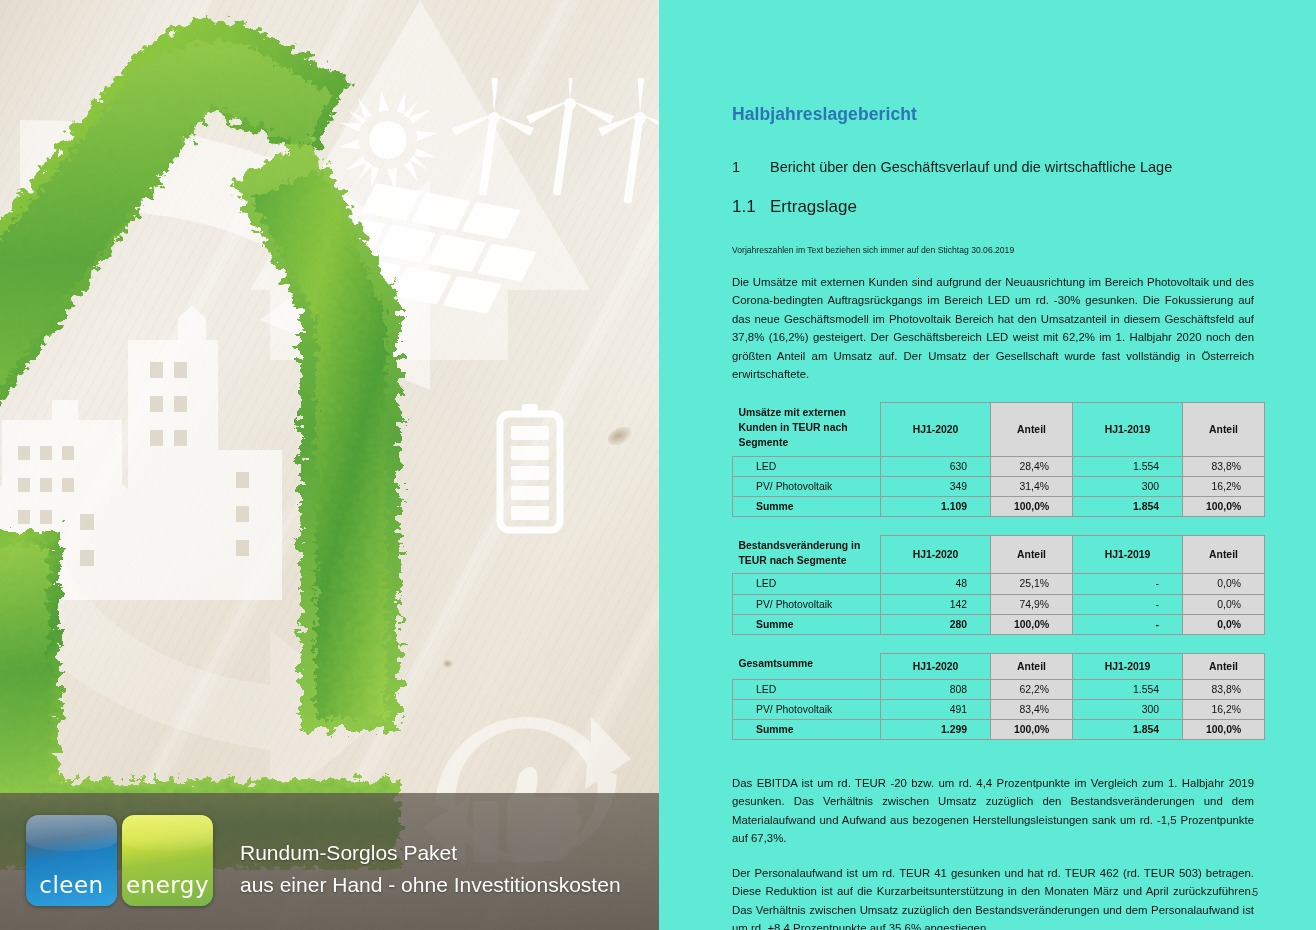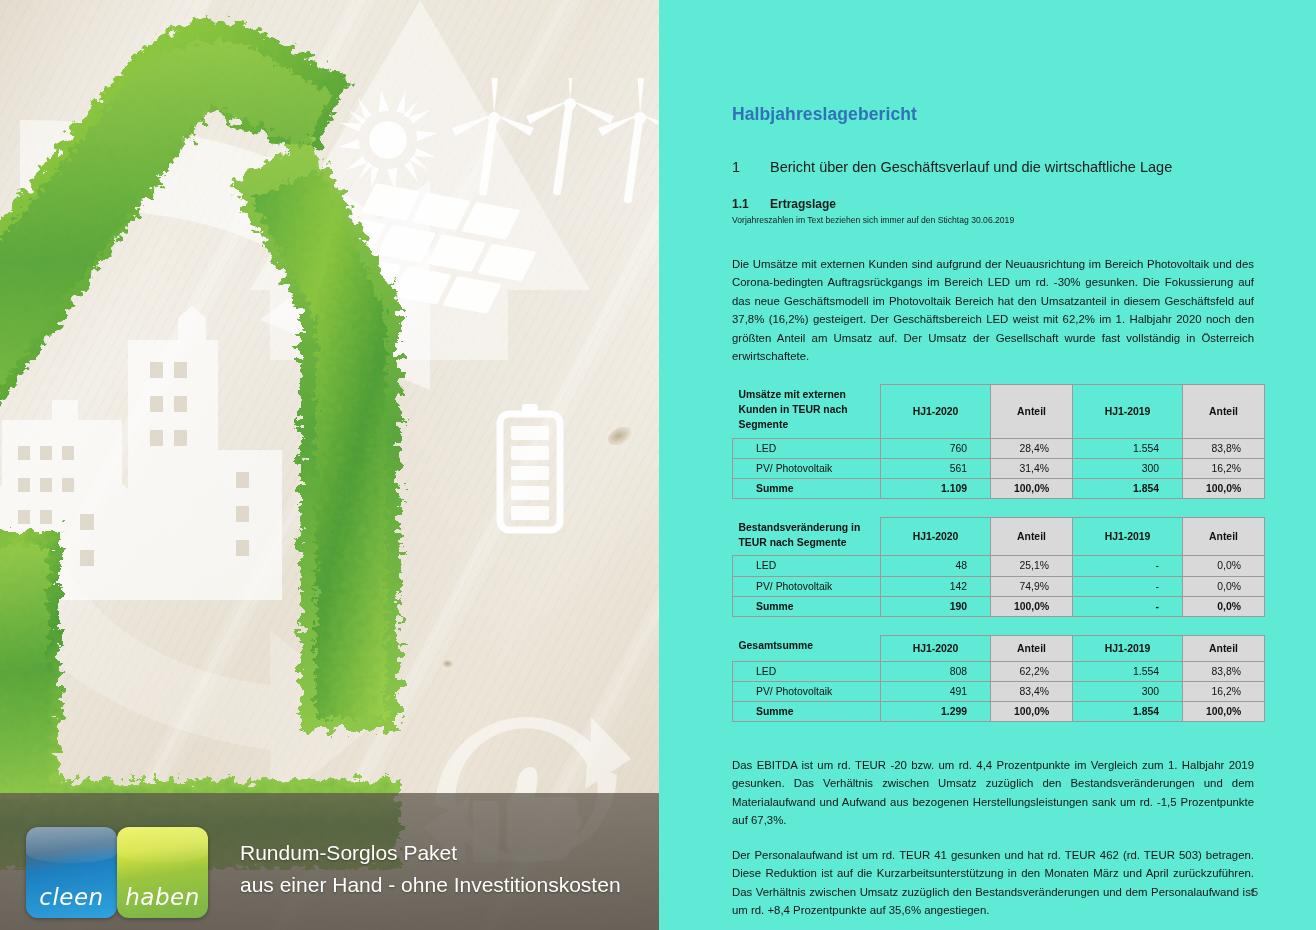--- a/index.html
+++ b/index.html
@@ -112,23 +112,23 @@
     position: absolute;
     left: 0;
     bottom: 0;
     width: 659px;
     height: 137px;
     background: linear-gradient(180deg, rgba(92,84,74,0.72) 0%, rgba(74,68,60,0.80) 100%);
   }
   .logo {
     position: absolute;
     left: 26px;
-    bottom: 12px;
+    bottom: 24px;
     display: flex;
-    font-style: italic;
+    gap: 5px;
   }
   .logo-tile {
     width: 91px;
     height: 91px;
     border-radius: 12px;
     position: relative;
     box-shadow: 0 1px 4px rgba(0,0,0,.35);
     overflow: hidden;
   }
   .logo-tile .shine {
@@ -186,29 +186,29 @@
   }
   .h2 {
     margin: 0 0 22px 0;
     font-size: 14.5px;
     font-weight: normal;
     color: #1c1c1c;
     display: flex;
   }
   .h2 .num { width: 38px; flex: 0 0 38px; }
   .h3 {
-    margin: 0 0 4px 0;
-    font-size: 12px;
-    font-weight: bold;
+    margin: 0 0 28px 0;
+    font-size: 17px;
+    font-weight: normal;
     color: #1c1c1c;
     display: flex;
   }
   .h3 .num { width: 38px; flex: 0 0 38px; }
   .note {
-    margin: 0 0 30px 0;
+    margin: 0 0 18px 0;
     font-size: 8.6px;
     color: #1c1c1c;
   }
   p.body {
     margin: 0 0 16px 0;
     font-size: 11.4px;
     line-height: 1.62;
     text-align: justify;
     color: #141414;
   }
@@ -454,21 +454,21 @@
     </svg>
 
     <div class="cover-band">
       <div class="logo">
         <div class="logo-tile tile-blue">
           <span class="shine"></span>
           <span class="word">cleen</span>
         </div>
         <div class="logo-tile tile-green">
           <span class="shine"></span>
-          <span class="word">haben</span>
+          <span class="word">energy</span>
         </div>
       </div>
       <div class="tagline">
         <div>Rundum-Sorglos Paket</div>
         <div>aus einer Hand - ohne Investitionskosten</div>
       </div>
     </div>
   </div>
 
   <div class="doc">
@@ -504,28 +504,28 @@
               <th class="hdr-label">Umsätze mit externen Kunden in TEUR nach Segmente</th>
               <th>HJ1-2020</th>
               <th class="shade">Anteil</th>
               <th>HJ1-2019</th>
               <th class="shade">Anteil</th>
             </tr>
           </thead>
           <tbody>
             <tr class="first-data">
               <td class="lbl">LED</td>
-              <td class="num">760</td>
+              <td class="num">630</td>
               <td class="num shade">28,4%</td>
               <td class="num">1.554</td>
               <td class="num shade">83,8%</td>
             </tr>
             <tr>
               <td class="lbl">PV/ Photovoltaik</td>
-              <td class="num">561</td>
+              <td class="num">349</td>
               <td class="num shade">31,4%</td>
               <td class="num">300</td>
               <td class="num shade">16,2%</td>
             </tr>
             <tr class="total">
               <td class="lbl">Summe</td>
               <td class="num">1.109</td>
               <td class="num shade">100,0%</td>
               <td class="num">1.854</td>
               <td class="num shade">100,0%</td>
@@ -562,21 +562,21 @@
             </tr>
             <tr>
               <td class="lbl">PV/ Photovoltaik</td>
               <td class="num">142</td>
               <td class="num shade">74,9%</td>
               <td class="num">-</td>
               <td class="num shade">0,0%</td>
             </tr>
             <tr class="total">
               <td class="lbl">Summe</td>
-              <td class="num">190</td>
+              <td class="num">280</td>
               <td class="num shade">100,0%</td>
               <td class="num">-</td>
               <td class="num shade">0,0%</td>
             </tr>
           </tbody>
         </table>
       </div>
 
       <div class="tbl-wrap">
         <table class="fin">

